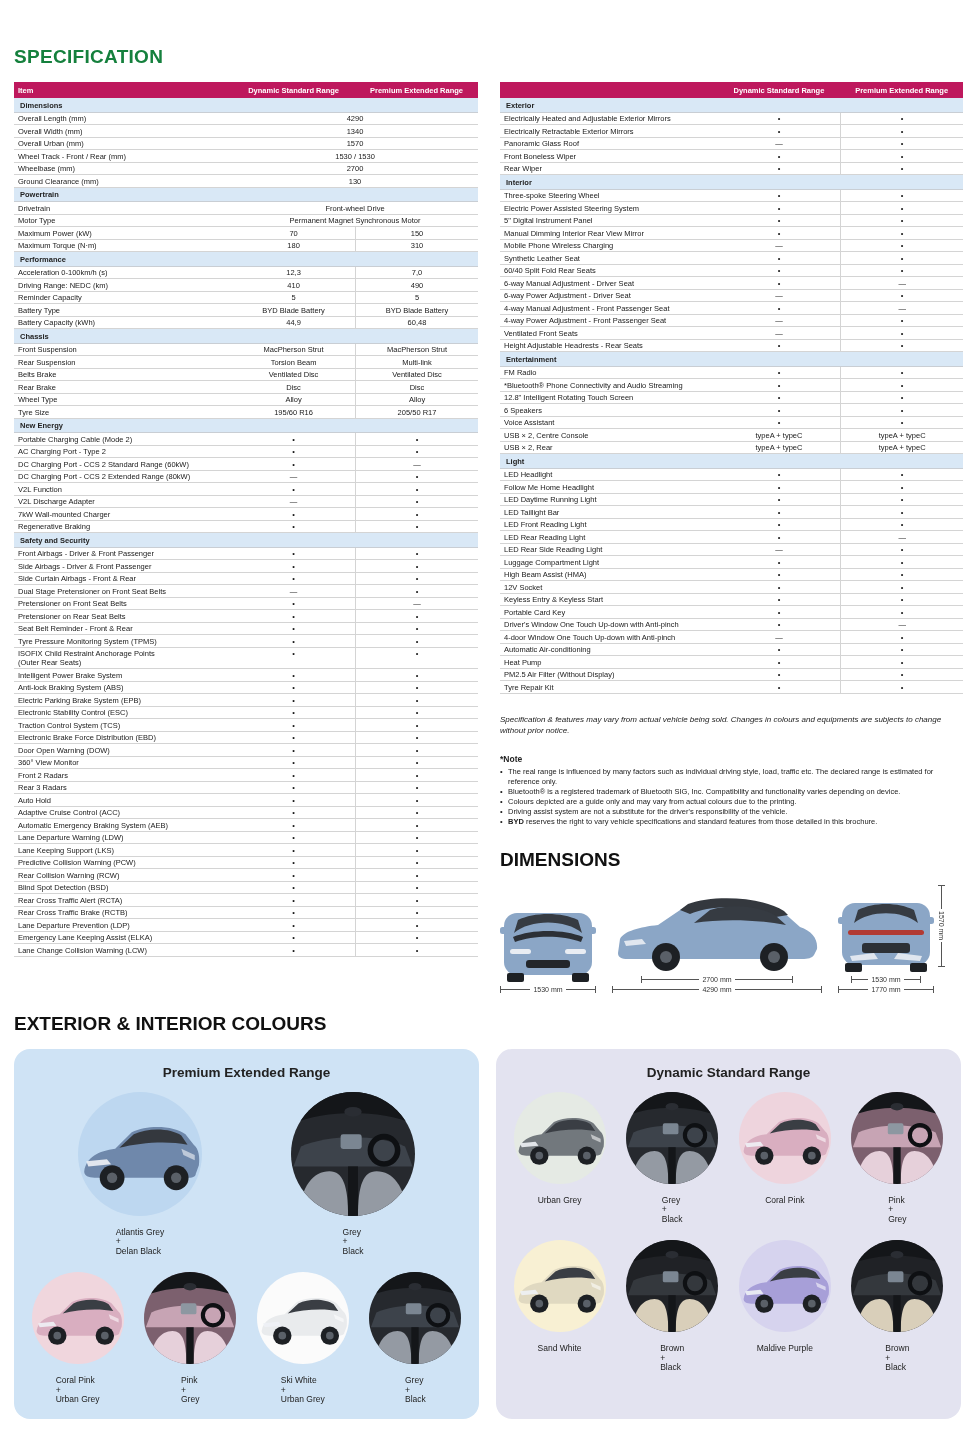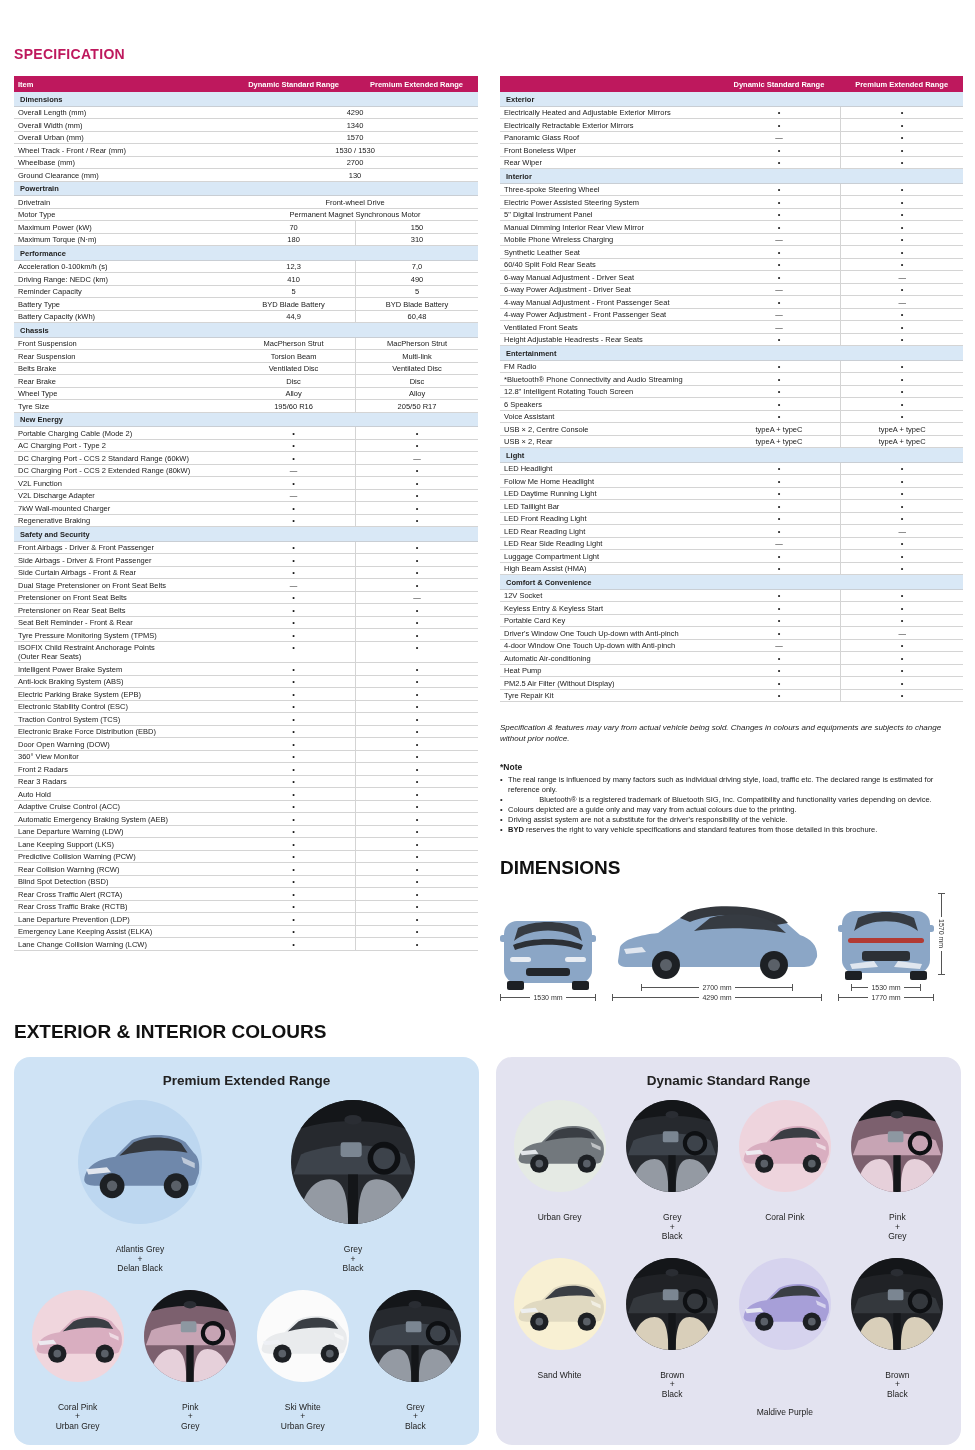--- a/index.html
+++ b/index.html
@@ -1,18 +1,18 @@
 <!DOCTYPE html>
 <html><head>
 <meta charset="utf-8">
 <style>
   html,body{margin:0;padding:0}
   body{width:975px;height:1450px;background:#ffffff;font-family:"Liberation Sans",sans-serif;color:#1a1a1a;overflow:hidden;position:relative}
   .page{padding:46px 14px 0 14px;box-sizing:border-box}
-  .h1{font-size:14px;font-weight:bold;letter-spacing:0.3px;color:#be185d}
+  .h1{font-size:19px;font-weight:bold;letter-spacing:0.3px;color:#15803d}
   .columns{display:flex;gap:22px;margin-top:14px;align-items:flex-start}
   .col-left{width:464px;flex:0 0 464px}
   .col-right{width:463px;flex:0 0 463px}
 
   
   .spec-table{width:100%;font-size:7.5px;line-height:9px}
   .thead{display:flex;background:#be185d;color:#ffffff;font-weight:bold}
   .thead .cell{padding:3.5px 4px}
   .cell{box-sizing:border-box}
   .cell-item{width:47%;text-align:left;padding-left:6px;white-space:pre-line}
@@ -50,21 +50,21 @@
   .colours-title{font-size:19px;font-weight:bold;margin-top:20px;color:#111}
   .panels{display:flex;gap:17px;margin-top:14px;align-items:stretch}
   .panel{border-radius:16px;width:466px;box-sizing:border-box;padding:16px 6px 14px;min-height:344px}
   .panel-title{text-align:center;font-size:13.5px;font-weight:bold;color:#222;margin-bottom:12px}
   .c-row{display:flex;justify-content:space-evenly;align-items:flex-start;margin-top:6px}
   .c-item{display:flex;flex-direction:column;align-items:center}
   .circle{border-radius:50%;overflow:hidden;display:flex;align-items:center;justify-content:center}
   .circle svg{width:100%;height:100%;display:block}
   .circle.large{width:124px;height:124px}
   .circle.small{width:92px;height:92px}
-  .c-label{text-align:center;font-size:8.5px;line-height:9.5px;margin-top:21px;color:#222}
+  .c-label{text-align:left;font-size:8.5px;line-height:9.5px;margin-top:12px;color:#222}
   .c-label div{margin:0}
 </style>
 </head>
 <body>
 
 <div class="page">
   <div class="h1">SPECIFICATION</div>
 
   <div class="columns">
     <div class="col-left">
@@ -554,21 +554,20 @@
           <div class="srow">
             <div class="cell cell-item">Luggage Compartment Light</div>
             <div class="cell cell-val">•</div>
             <div class="cell cell-val second">•</div>
           </div>
           <div class="srow">
             <div class="cell cell-item">High Beam Assist (HMA)</div>
             <div class="cell cell-val">•</div>
             <div class="cell cell-val second">•</div>
           </div>
-          <div class="sec-row">Comfort &amp; Convenience</div>
           <div class="srow">
             <div class="cell cell-item">12V Socket</div>
             <div class="cell cell-val">•</div>
             <div class="cell cell-val second">•</div>
           </div>
           <div class="srow">
             <div class="cell cell-item">Keyless Entry &amp; Keyless Start</div>
             <div class="cell cell-val">•</div>
             <div class="cell cell-val second">•</div>
           </div>
@@ -612,21 +611,21 @@
       <div class="disclaimer">Specification &amp; features may vary from actual vehicle being sold. Changes in colours and equipments are subjects to change without prior notice.</div>
 
       <div class="note" id="note-block">
         <div class="note-title">*Note</div>
       <div class="note-item">
             <div class="note-bullet">•</div>
             <div class="note-text-wrap" style="flex: 1 1 0%;"><span>The real range is influenced by many factors such as individual driving style, load, traffic etc. The declared range is estimated for reference only.</span></div>
           </div>
           <div class="note-item">
             <div class="note-bullet">•</div>
-            <div class="note-text-wrap" style="flex: 1 1 0%; text-align: center;"><span>Bluetooth® is a registered trademark of Bluetooth SIG, Inc. Compatibility and functionality varies depending on device.</span></div>
+            <div class="note-text-wrap" style="flex: 1 1 0%;"><span>Bluetooth® is a registered trademark of Bluetooth SIG, Inc. Compatibility and functionality varies depending on device.</span></div>
           </div>
           <div class="note-item">
             <div class="note-bullet">•</div>
             <div class="note-text-wrap" style="flex: 1 1 0%;"><span>Colours depicted are a guide only and may vary from actual colours due to the printing.</span></div>
           </div>
           <div class="note-item">
             <div class="note-bullet">•</div>
             <div class="note-text-wrap" style="flex: 1 1 0%;"><span>Driving assist system are not a substitute for the driver's responsibility of the vehicle.</span></div>
           </div>
           <div class="note-item">
@@ -966,21 +965,21 @@
 <path d="M94 100 C92 76 82 64 69 64 C58 64 54 76 54 100 Z" fill="#d9cfba"></path>
 <rect x="46" y="60" width="8" height="40" fill="#141619"></rect>
 </svg>
             </div>
             <div class="c-label">
               <div>Brown</div>
               <div>+</div>
               <div>Black</div>
             </div>
           </div>
-          <div class="c-item" style="width: 110px; gap: 37px;">
+          <div class="c-item" style="width: 110px;">
             <div class="circle small" style="background: rgb(214, 211, 238);">
               <svg viewBox="0 0 120 82" preserveAspectRatio="xMidYMid meet" xmlns="http://www.w3.org/2000/svg">
 <path d="M6 58 C8 44 20 38 36 36 L52 20 C68 12 94 14 104 22 L112 32 C117 36 118 44 117 52 L114 60 C114 63 110 64 106 64 L16 64 C10 64 6 62 6 58 Z" fill="#a79fd8"></path>
 <path d="M40 35 L54 22 C68 15 90 16 100 23 L106 32 C86 28 60 30 40 35 Z" fill="#3a3e44"></path>
 <path d="M8 48 L28 46 L32 51 L10 53 Z" fill="#eef1f5" opacity="0.9"></path>
 <path d="M100 36 L113 42 L113 47 L102 42 Z" fill="#ffffff" opacity="0.55"></path>
 <circle cx="33" cy="64" r="12" fill="#1d2024"></circle>
                 <circle cx="33" cy="64" r="5" fill="#5a6068"></circle>
 <circle cx="95" cy="64" r="12" fill="#1d2024"></circle>
                 <circle cx="95" cy="64" r="5" fill="#5a6068"></circle>

